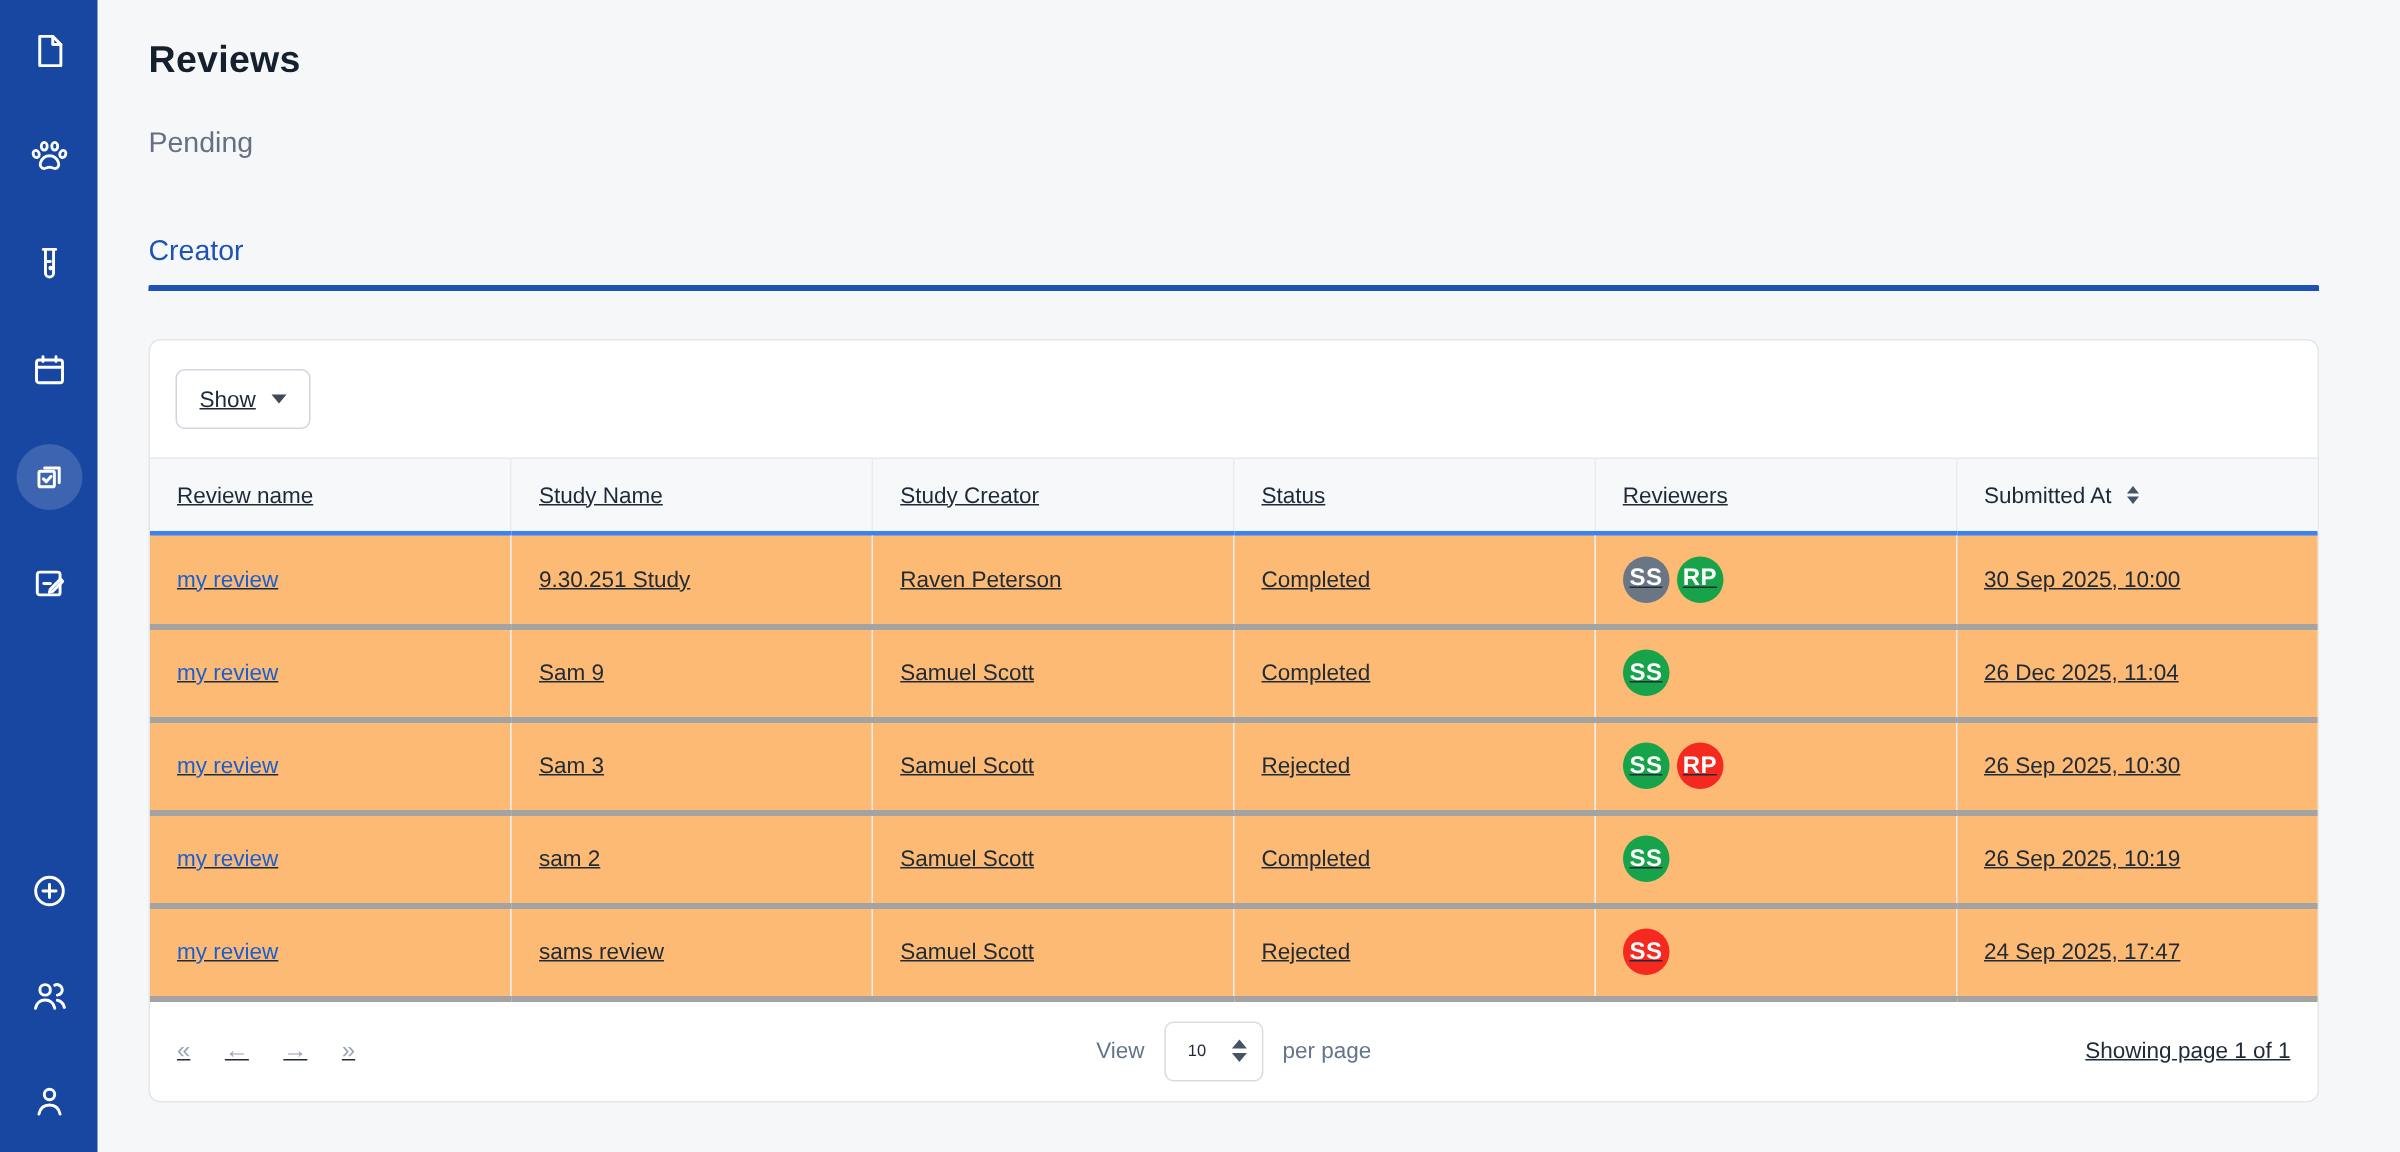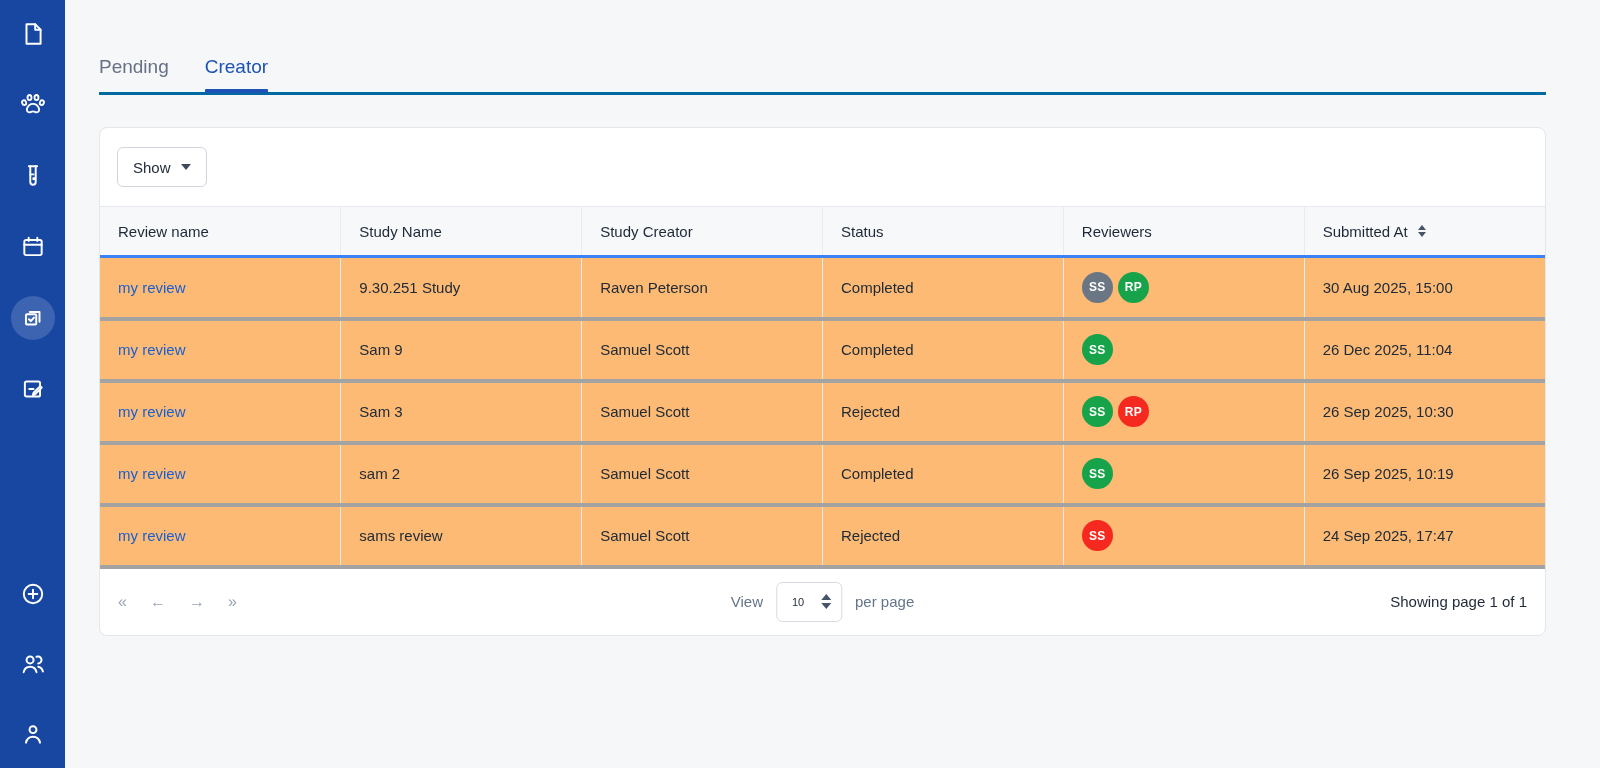--- a/index.html
+++ b/index.html
@@ -25,33 +25,34 @@
     display:flex; align-items:center; justify-content:center;
     cursor:pointer;
   }
   .side-icon.active { background:rgba(255,255,255,0.16); }
   .side-icon svg { display:block; }
 
   
   .main { flex:1; padding:26px 54px 0 34px; }
   .page-title { font-size:25px; font-weight:700; color:#15202e; letter-spacing:.2px; }
 
-  .tabs { display:flex; gap:36px; margin-top:30px; border-bottom:3px solid #0369a1; }
+  .tabs { display:flex; gap:36px; margin-top:30px; border-bottom:1px solid #0369a1;flex-direction:column; }
   .tab { font-size:19px; padding-bottom:14px; cursor:pointer; color:#667085; position:relative; }
   .tab.active { color:#1d53b5; font-weight:500; }
   .tab.active::after {
     content:""; position:absolute; left:0; right:0; bottom:-1px; height:4px;
     background:#1d53b5; border-radius:1px;
   }
 
   
   .panel {
     margin-top:32px; background:#ffffff;
     border:1px solid #e3e6ea; border-radius:8px;
     width:1447px;
+    text-decoration:underline;
   }
   .toolbar { display:flex; gap:8px; padding:19px 17px; }
   .show-btn {
     height:40px; background:#fff; border:1px solid #d0d5dd; border-radius:6px;
     padding:0 15px; font-size:15px; color:#1f2937; font-family:inherit;
     display:flex; align-items:center; gap:10px; cursor:pointer;
   }
   .caret-down {
     width:0; height:0; border-left:5px solid transparent; border-right:5px solid transparent;
     border-top:6px solid #3f4a59;
@@ -78,21 +79,21 @@
   .link { color:#1a5fd0; cursor:pointer; text-decoration:none; }
   .sort-wrap { display:inline-flex; align-items:center; gap:10px; cursor:pointer; }
   .sort-icon { display:inline-flex; flex-direction:column; gap:2px; }
   .sort-icon i { display:block; width:0; height:0; border-left:4px solid transparent; border-right:4px solid transparent; }
   .sort-icon .up { border-bottom:5px solid #475467; }
   .sort-icon .dn { border-top:5px solid #475467; }
   .avatars { display:flex; gap:5px; }
   .avatar {
     width:31px; height:31px; border-radius:50%;
     display:flex; align-items:center; justify-content:center;
-    color:#fff; font-size:12px; font-weight:700; letter-spacing:.3px;
+    color:#fff; font-size:16px; font-weight:700; letter-spacing:.3px;
   }
 
   
   .pagination {
     height:66px; display:flex; align-items:center; padding:0 18px; position:relative;
   }
   .pg-arrows { display:flex; gap:23px; color:#9aa4b2; font-size:16px; }
   .pg-arrows span { cursor:pointer; }
   .pg-center {
     position:absolute; left:50%; transform:translateX(-50%);
@@ -200,20 +201,21 @@
         <svg width="26" height="26" viewBox="0 0 24 24" fill="none" stroke="#fff" stroke-width="1.8" stroke-linecap="round" stroke-linejoin="round">
           <circle cx="12" cy="8" r="3.2"></circle>
           <path d="M5.5 20c.8-3.6 3.3-5.5 6.5-5.5s5.7 1.9 6.5 5.5"></path>
         </svg>
       </span>
     </div>
   </div>
 </nav>
 
 <main class="main">
+  <h1 class="page-title">Reviews</h1>
 
   <div class="tabs">
     <div class="tab">Pending</div>
     <div class="tab active">Creator</div>
   </div>
 
   <section class="panel">
     <div class="toolbar">
       <button class="show-btn">
         <span>Show</span>
@@ -245,21 +247,21 @@
         <td><a class="link">my review</a></td>
         <td>9.30.251 Study</td>
         <td>Raven Peterson</td>
         <td>Completed</td>
         <td>
               <span class="avatars">
                 <span class="avatar" style="background: rgb(107, 118, 132);">SS</span>
                 <span class="avatar" style="background: rgb(23, 163, 73);">RP</span>
               </span>
             </td>
-        <td>30 Aug 2025, 15:00</td>
+        <td>30 Sep 2025, 10:00</td>
       </tr>
 
       <tr>
         <td><a class="link">my review</a></td>
         <td>Sam 9</td>
         <td>Samuel Scott</td>
         <td>Completed</td>
         <td>
               <span class="avatars">
                 <span class="avatar" style="background: rgb(23, 163, 73);">SS</span>

